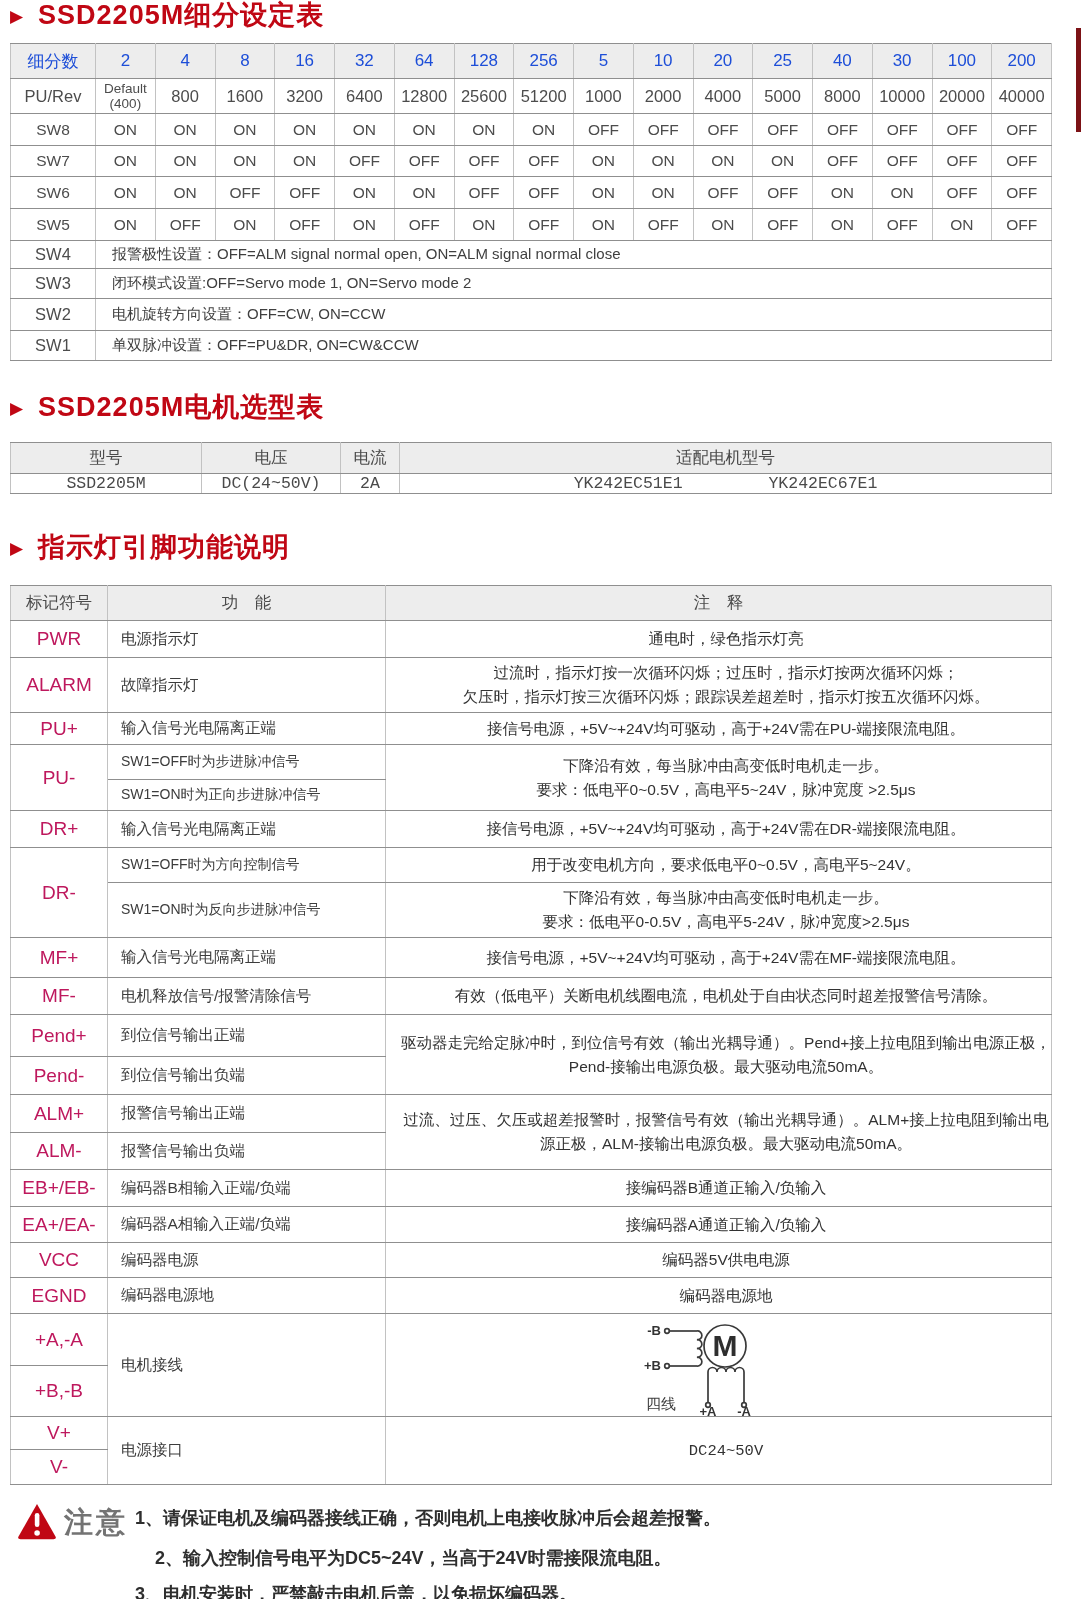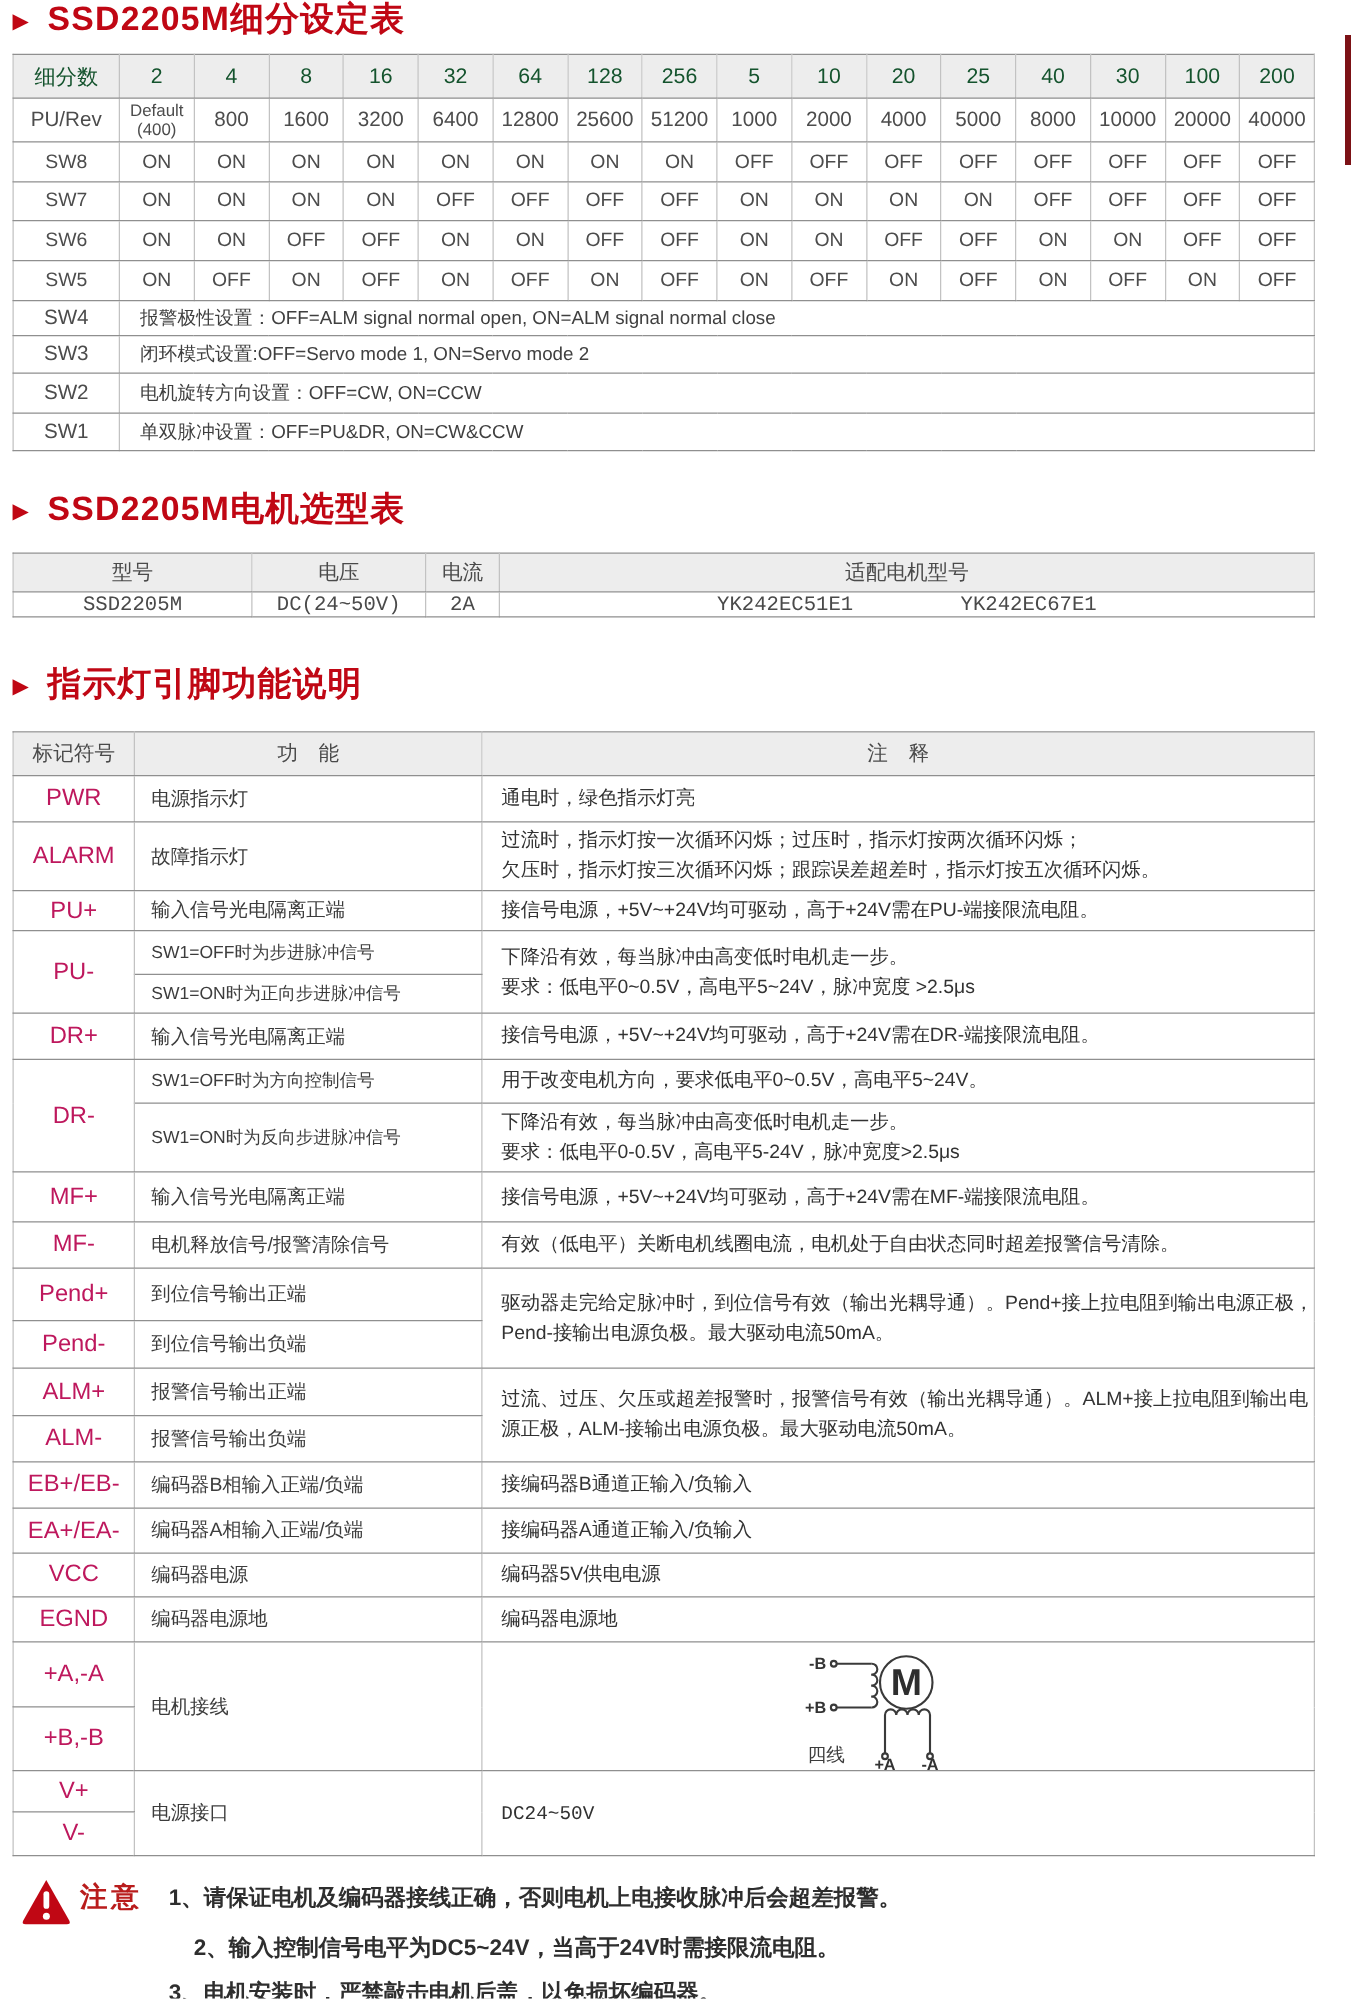--- a/index.html
+++ b/index.html
@@ -8,42 +8,42 @@
   .edge-mark{position:absolute;right:0;top:28px;width:5px;height:104px;background:#7c1216;}
   .sec-title{position:absolute;left:10px;display:flex;align-items:center;gap:14px;
              color:#c00714;font-size:27px;font-weight:bold;letter-spacing:1px;white-space:nowrap;}
   .bullet{font-size:17px;line-height:1;transform:translateY(1px);}
   .t{position:absolute;left:10px;width:1042px;border-collapse:collapse;table-layout:fixed;}
   .t td{border-left:1px solid #c2c2c2;border-right:1px solid #c2c2c2;
         border-top:1px solid #8f8f8f;border-bottom:1px solid #8f8f8f;
         text-align:center;vertical-align:middle;padding:0;overflow:hidden;}
   .t .hdr td{background:#ededed;}
   .t1 td{font-size:16.5px;color:#4c4c4c;}
-  .t1 .hdr td{font-size:17px;color:#14532d;}
+  .t1 .hdr td{font-size:17px;color:#1d4ed8;}
   .t1 td.deflt{font-size:13.5px;line-height:15px;white-space:pre-line;}
   .t1 tr.onoff td{font-size:15.5px;}
   .t1 td.setting{text-align:left;padding-left:16px;font-size:15px;color:#3f3f3f;white-space:nowrap;}
   .t2 td{font-size:16.5px;color:#4a4a4a;}
   .mono{font-family:"Liberation Mono","DejaVu Sans Mono",monospace;font-size:15px;color:#4c4c4c;}
   .t2 .motors-cell span{display:inline-block;margin:0 38px;}
   .t3 td.pin{font-size:19px;color:#be185d;}
   .t3 td.fn{text-align:left;padding-left:13px;font-size:15.5px;color:#3c3c3c;white-space:nowrap;}
   .t3 td.fn.sub{font-size:14px;}
-  .t3 td.nt{text-align:left;padding:3px 0 3px 15px;font-size:15.5px;color:#323232;
+  .t3 td.nt{text-align:center;padding:3px 0 3px 15px;font-size:15.5px;color:#323232;
             line-height:24px;white-space:pre-line;}
   .t3 .hdr td{font-size:16.5px;color:#4a4a4a;}
   .diagram-cell{position:relative;}
   .motor-svg{position:absolute;left:235px;top:0;}
   .motor-svg .wire{stroke:#3a3a3a;stroke-width:1.7;fill:none;}
   .motor-svg .lbl{font-family:"Liberation Sans","DejaVu Sans",sans-serif;font-size:13px;
                   font-weight:bold;fill:#333;}
   .motor-svg .cn{font-size:15px;font-weight:normal;fill:#3c3c3c;}
   .motor-svg .mglyph{font-size:30px;font-weight:bold;fill:#2e2e2e;}
   .warn-icon{position:absolute;left:16px;top:1502px;}
-  .warn-title{position:absolute;left:64px;top:1503px;color:#b91c1c;font-size:22px;
+  .warn-title{position:absolute;left:64px;top:1503px;color:#737373;font-size:29px;
               font-weight:bold;letter-spacing:3px;}
   .warn-note{position:absolute;left:135px;font-size:18px;font-weight:600;color:#2e2e2e;white-space:nowrap;}
 </style>
 </head>
 <body>
 
 <div class="page">
   <div class="edge-mark"></div>
 
   <div class="sec-title" style="top:-3px;">

